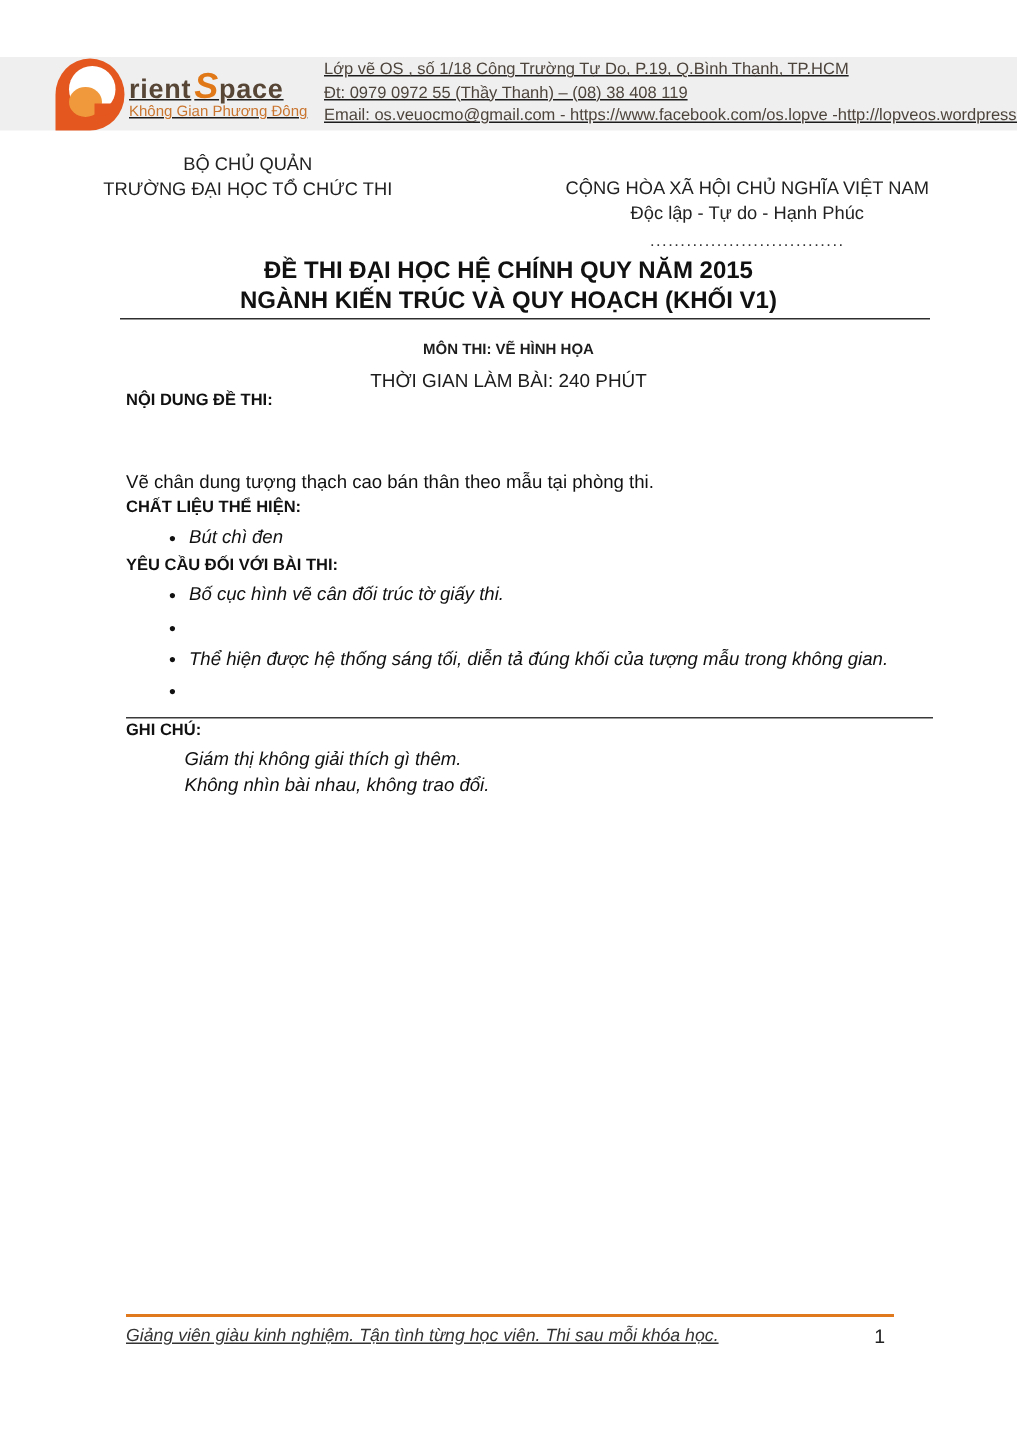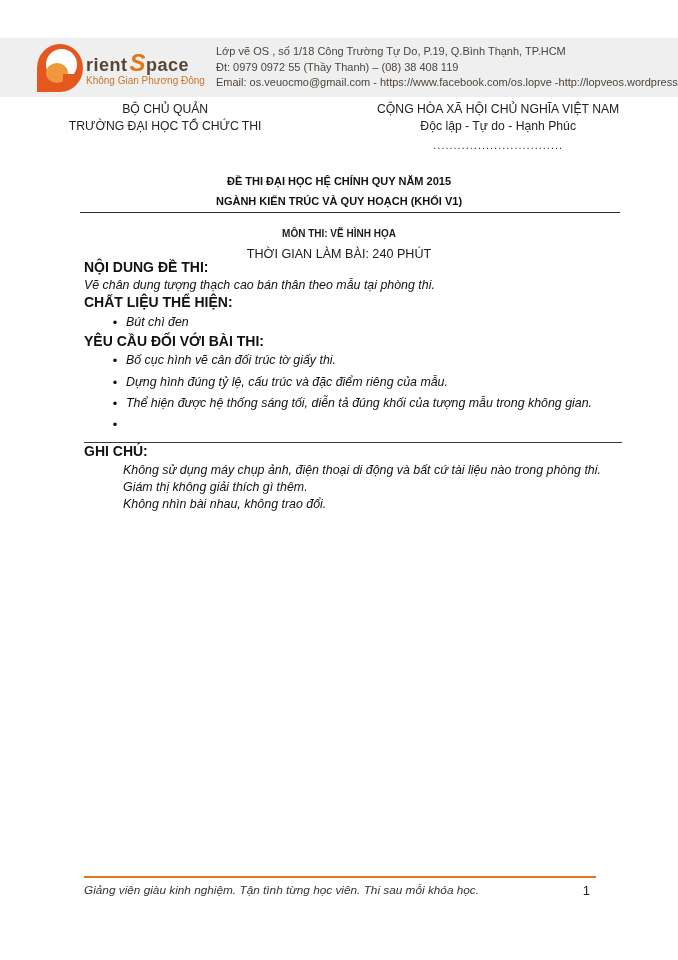--- a/index.html
+++ b/index.html
@@ -8,23 +8,23 @@
     width:678px; height:960px;
     font-family:"Liberation Sans", sans-serif;
     color:#1c1c1c;
     position:relative;
     overflow:hidden;
   }
   .page { position:relative; width:678px; height:960px; background:#ffffff; }
 
   
   .header-band {
-    position:absolute; top:38px; left:0; right:0; height:59px;
+    position:absolute; top:38px; left:0; right:0; height:49px;
     background:#efefef;
-    display:flex; align-items:center;
+    display:flex; align-items:center;text-decoration:underline;
   }
   .logo { margin-left:37px; width:170px; display:flex; align-items:center; flex-shrink:0; }
   .logo-drop {
     position:relative; width:46px; height:48px;
     background:#e4571e;
     border-radius:54% 54% 54% 0;
     flex-shrink:0;
   }
   .logo-crescent {
     position:absolute; left:9px; top:5px; width:31px; height:31px;
@@ -40,46 +40,46 @@
   }
   .logo-text { margin-left:3px; margin-top:4px; }
   .brand { font-size:18px; line-height:18px; color:#574536; font-weight:bold; letter-spacing:0.5px; white-space:nowrap; }
   .brand-s { color:#e07818; font-size:24px; font-style:italic; font-weight:bold; margin-left:2px; }
   .tagline { font-size:10px; color:#c9752f; margin-top:1px; white-space:nowrap; }
   .contact { margin-left:9px; font-size:11px; line-height:15.5px; color:#4d443c; white-space:nowrap; }
 
   
   .org-block { position:absolute; top:101px; left:0; right:0; display:flex; font-size:12.2px; line-height:16.5px; color:#222; }
   .org-left  { width:46%; text-align:center;margin-left:12px; }
-  .org-right { width:54%; text-align:center; }
+  .org-right { width:54%; text-align:center;margin-top:16px; }
   .dotted-line { font-size:11px; letter-spacing:1px; color:#333; margin-top:3px; }
 
   
-  .title-block { position:absolute; top:171px; left:0; right:0; text-align:center; font-weight:bold; font-size:11px; line-height:20px; color:#111; }
+  .title-block { position:absolute; top:171px; left:0; right:0; text-align:center; font-weight:bold; font-size:16px; line-height:20px; color:#111; }
   .title-rule { position:absolute; top:212px; left:80px; right:58px; border-top:1.5px solid #2e2e2e; }
   .subject-block { position:absolute; top:224px; left:0; right:0; text-align:center; line-height:20px; }
   .mon-thi { font-weight:bold; font-size:10px; }
   .duration { font-size:12.6px; }
 
   
   .doc-body { position:absolute; top:259px; left:84px; right:56px; font-size:12.4px; color:#111; }
-  .sec-heading { font-weight:bold; font-size:14px; line-height:17.5px; }
-  .italic-line { font-style:italic; line-height:17.5px; }
+  .sec-heading { font-weight:bold; font-size:11px; line-height:17.5px; }
+  .italic-line { line-height:17.5px;margin-top:36px; }
   .bullet-list { margin:0 0 0 20px; }
   .bullet-row { display:flex; line-height:21.3px; }
   .bullet-dot { width:22px; text-align:center; font-size:13px; flex-shrink:0; }
   .bullet-text { font-style:italic;text-align:center; }
   .ghi-chu-rule { border-top:1.5px solid #3a3a3a; margin-top:7px; }
   .notes { padding-left:39px; font-style:italic; line-height:17.2px; margin-top:1px; }
 
   
   .footer { position:absolute; top:876px; left:84px; width:512px; }
   .footer-rule { border-top:2px solid #e0781e; }
   .footer-row { display:flex; justify-content:space-between; align-items:flex-start; margin-top:5px; }
-  .slogan { font-style:italic; font-size:11.8px; color:#333; }
+  .slogan { font-style:italic; font-size:11.8px; color:#333;text-decoration:underline; }
   .page-number { font-size:13px; color:#222; padding-right:6px; }
 </style>
 </head>
 <body>
 
 <div class="page">
 
   <div class="header-band">
     <div class="logo">
       <div class="logo-drop">
@@ -135,35 +135,33 @@
     </div>
 
     <div class="sec-heading">YÊU CẦU ĐỐI VỚI BÀI THI:</div>
     <div class="bullet-list">
       <div class="bullet-row">
         <span class="bullet-dot">•</span>
         <span class="bullet-text">Bố cục hình vẽ cân đối trúc tờ giấy thi.</span>
       </div>
       <div class="bullet-row">
         <span class="bullet-dot">•</span>
-        <span class="bullet-text">Dựng hình đúng tỷ lệ, cấu trúc và đặc điểm riêng của mẫu.</span>
       </div>
       <div class="bullet-row">
         <span class="bullet-dot">•</span>
         <span class="bullet-text">Thể hiện được hệ thống sáng tối, diễn tả đúng khối của tượng mẫu trong không gian.</span>
       </div>
       <div class="bullet-row">
         <span class="bullet-dot">•</span>
       </div>
     </div>
 
     <div class="ghi-chu-rule"></div>
     <div class="sec-heading">GHI CHÚ:</div>
     <div class="notes">
-      <div>Không sử dụng máy chụp ảnh, điện thoại di động và bất cứ tài liệu nào trong phòng thi.</div>
       <div>Giám thị không giải thích gì thêm.</div>
       <div>Không nhìn bài nhau, không trao đổi.</div>
     </div>
   </div>
 
   <div class="footer">
     <div class="footer-rule"></div>
     <div class="footer-row">
       <div class="slogan">Giảng viên giàu kinh nghiệm. Tận tình từng học viên. Thi sau mỗi khóa học.</div>
       <div class="page-number">1</div>

